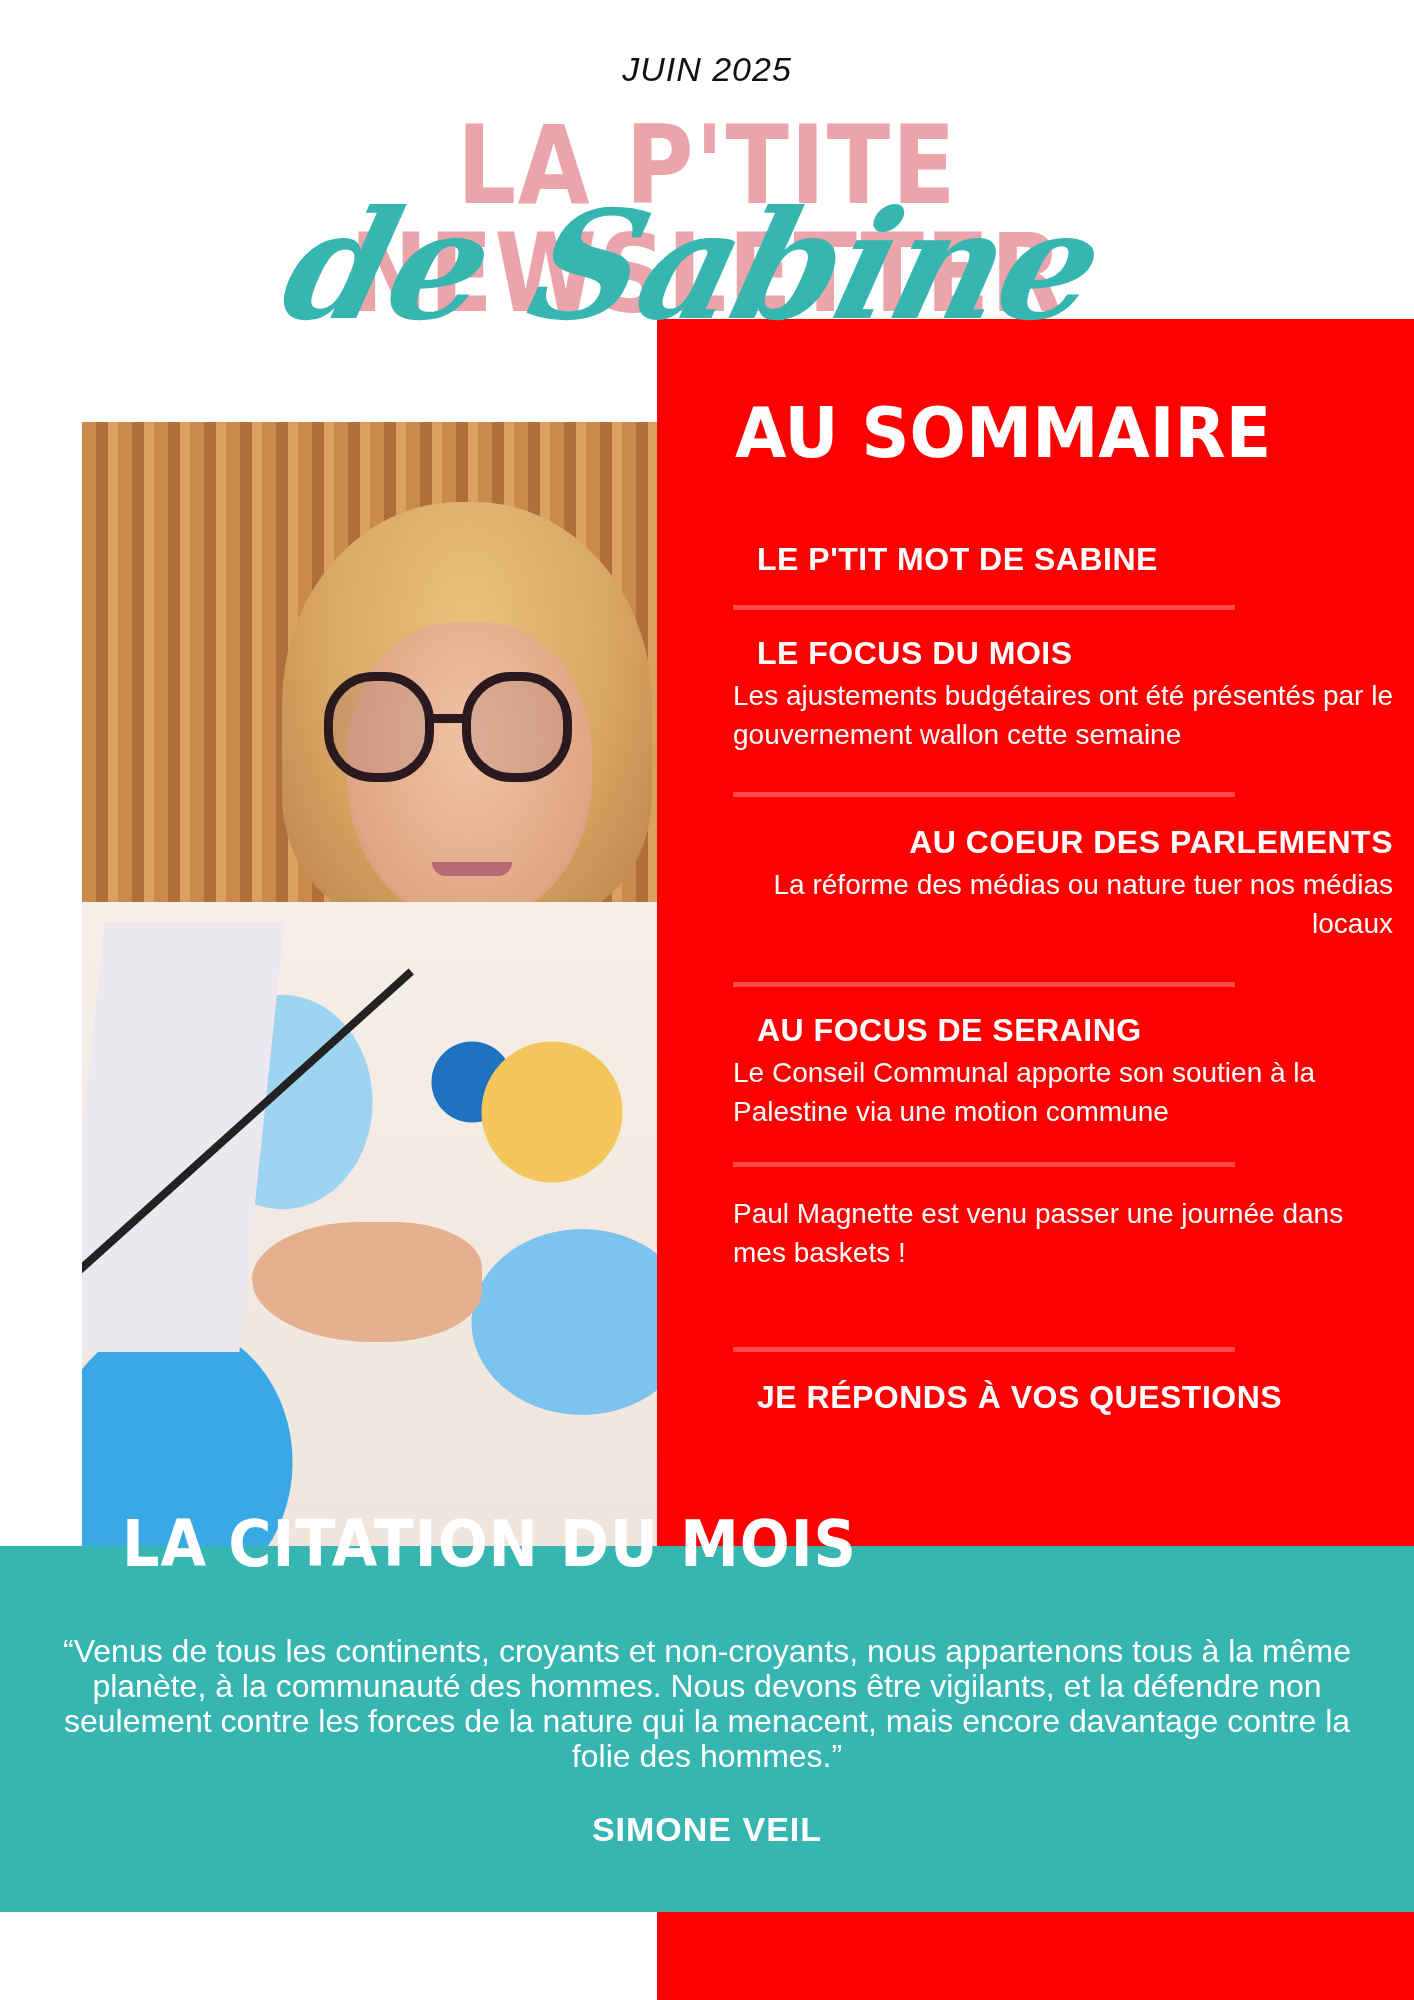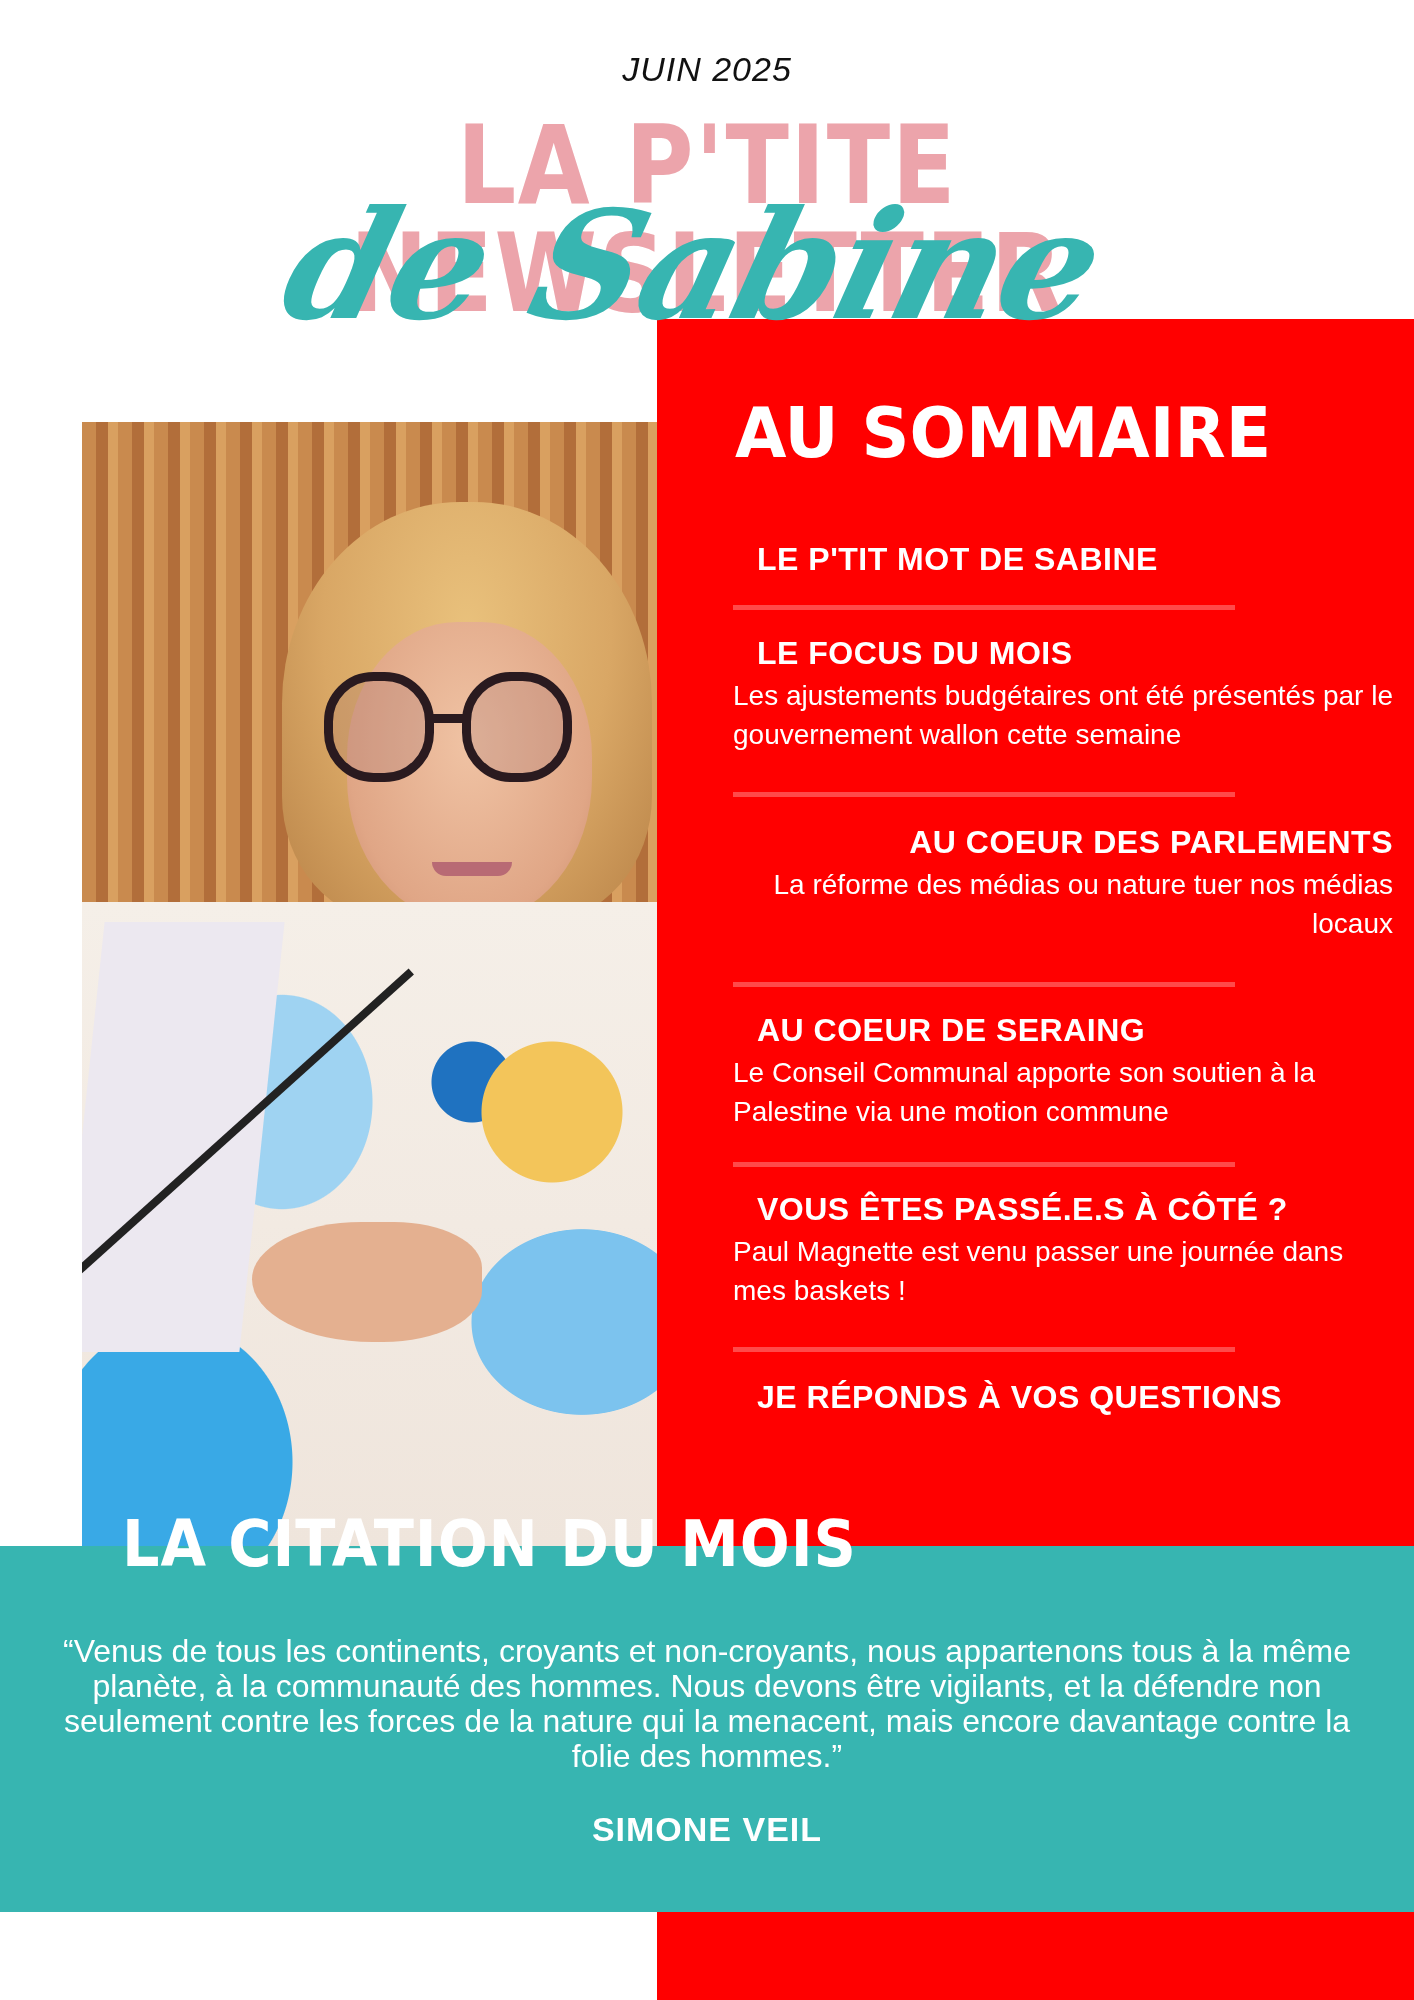--- a/index.html
+++ b/index.html
@@ -163,27 +163,26 @@
   </div>
   <div class="toc-divider" style="top:252px; background:#ff4a4a;"></div>
 
   <div class="toc-item" style="top:283px;text-align:right;">
     <div class="toc-heading">AU COEUR DES PARLEMENTS</div>
     <div class="toc-desc">La réforme des médias ou nature tuer nos médias locaux</div>
   </div>
   <div class="toc-divider" style="top:442px; background:#ff4a4a;"></div>
 
   <div class="toc-item" style="top:471px;">
-    <div class="toc-heading">AU COEUR DE SERAING</div>
+    <div class="toc-heading">AU FOCUS DE SERAING</div>
     <div class="toc-desc">Le Conseil Communal apporte son soutien à la Palestine via une motion commune</div>
   </div>
   <div class="toc-divider" style="top:622px; background:#ff4a4a;"></div>
 
   <div class="toc-item" style="top:650px;">
-    <div class="toc-heading">VOUS ÊTES PASSÉ.E.S À CÔTÉ ?</div>
     <div class="toc-desc">Paul Magnette est venu passer une journée dans mes baskets !</div>
   </div>
   <div class="toc-divider" style="top:807px; background:#ff4a4a;"></div>
 
   <div class="toc-item" style="top:838px;">
     <div class="toc-heading">JE RÉPONDS À VOS QUESTIONS</div>
   </div>
 </div>
 
 <div class="abs quote-band" style="background:#37b5b1;"></div>

